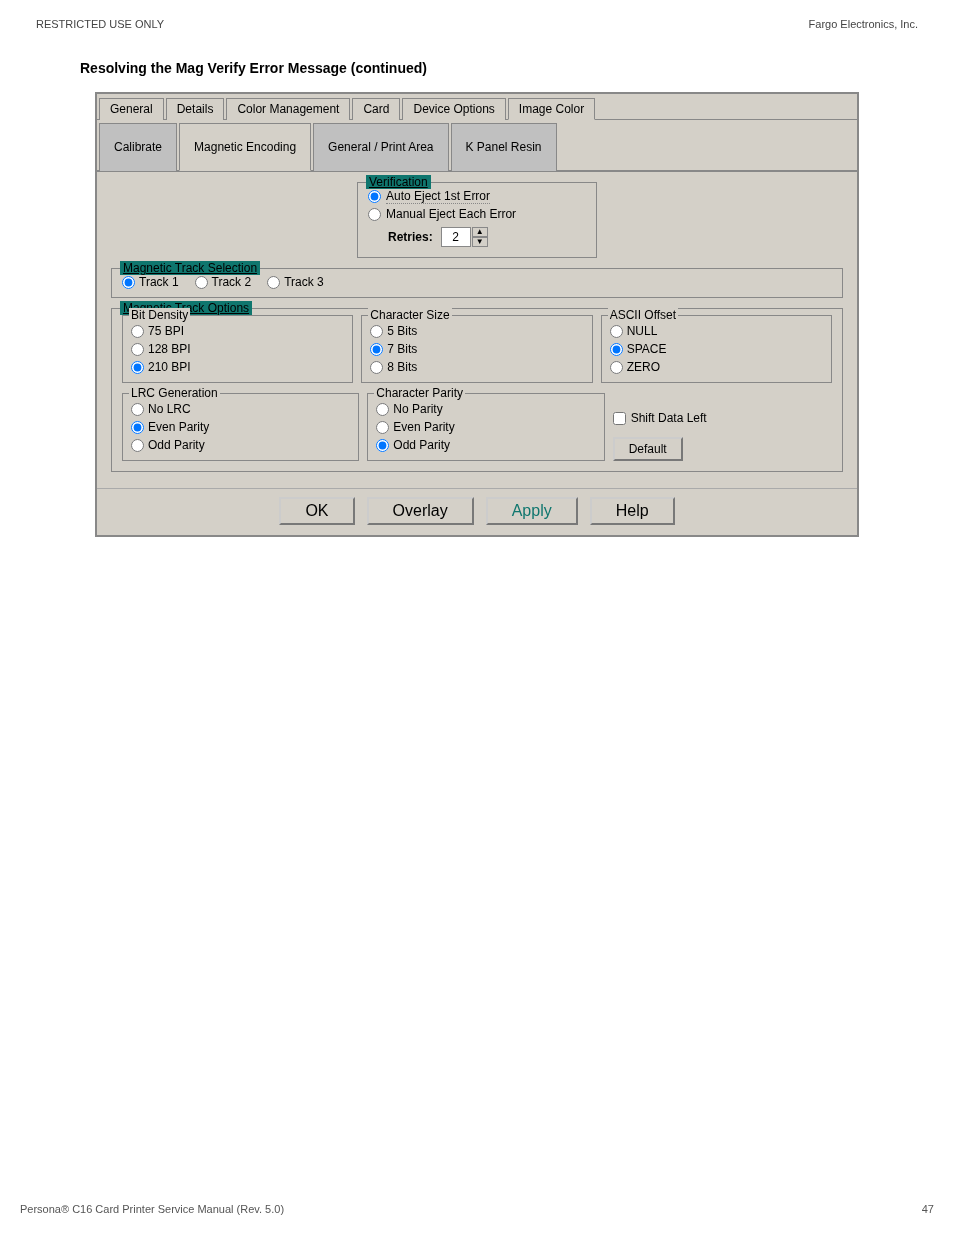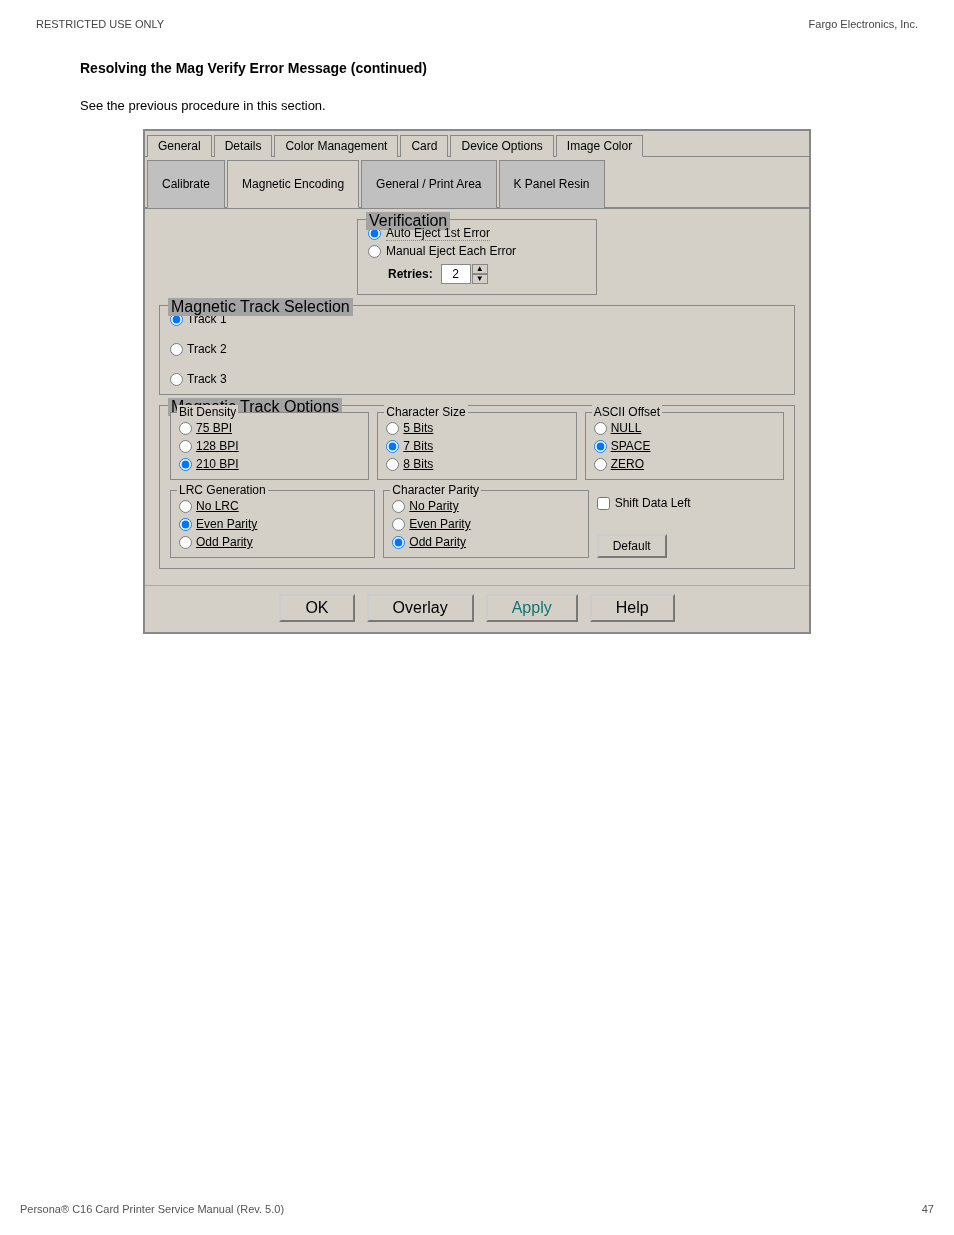--- a/index.html
+++ b/index.html
@@ -21,33 +21,33 @@
       color: #444;
     }
 
     .page-content {
       padding: 30px 80px 30px 80px;
     }
 
     .section-title {
       font-weight: bold;
       font-size: 14px;
-      margin-bottom: 22px;
+      margin-bottom: 10px;
     }
 
     .section-desc {
       font-size: 13px;
       margin-bottom: 16px;
     }
 
     
     .dialog {
       border: 2px solid #888;
       background: #d4d0c8;
-      width: 668px;
+      width: 764px;
       margin: 16px auto;
     }
 
     
     .tab-bar-top {
       display: flex;
       border-bottom: 1px solid #888;
       background: #d4d0c8;
       padding-top: 3px;
       padding-left: 2px;
@@ -102,23 +102,24 @@
     
     .dialog-body {
       padding: 10px 14px 8px 14px;
       background: #d4d0c8;
     }
 
     .group-label {
       position: absolute;
       top: -8px;
       left: 8px;
-      background: #a3a3a3;
+      background: #0f766e;
       padding: 0 3px;
-      font-size: 16px;
+      font-size: 12px;
+      text-decoration: underline;
     }
 
     .radio-row {
       display: flex;
       align-items: center;
       margin-bottom: 4px;
       font-size: 12px;
     }
 
     .radio-row input[type="radio"] {
@@ -205,21 +206,20 @@
       margin-bottom: 10px;
       position: relative;
       background: #d4d0c8;
     }
 
     .track-radio-row {
       display: flex;
       align-items: flex-start;
       gap: 16px;
       font-size: 12px;
-      flex-direction: column;
     }
 
     .track-item {
       display: flex;
       align-items: center;
     }
 
     .track-item input[type="radio"] {
       margin-right: 4px;
     }
@@ -254,30 +254,30 @@
       background: #d4d0c8;
       padding: 0 2px;
       font-size: 12px;
     }
 
     .sub-radio {
       display: flex;
       align-items: center;
       font-size: 12px;
       margin-top: 4px;
-      text-decoration: underline;
     }
 
     .sub-radio input[type="radio"] {
       margin-right: 4px;
     }
 
     .options-lower {
       display: flex;
       gap: 8px;
+      align-items: flex-end;
     }
 
     .shift-default-area {
       display: flex;
       flex-direction: column;
       justify-content: space-between;
       flex: 1;
       padding-top: 6px;
     }
 
@@ -346,21 +346,20 @@
 </head>
 <body>
 
 <div class="page-header">
   <span>RESTRICTED USE ONLY</span>
   <span>Fargo Electronics, Inc.</span>
 </div>
 
 <div class="page-content">
   <div class="section-title">Resolving the Mag Verify Error Message (continued)</div>
-  <div class="section-desc">See the previous procedure in this section.</div>
 
   <div class="dialog">
 
     <div class="tab-bar-top">
       <div class="tab">General</div>
       <div class="tab">Details</div>
       <div class="tab">Color Management</div>
       <div class="tab">Card</div>
       <div class="tab">Device Options</div>
       <div class="tab active">Image Color</div>

